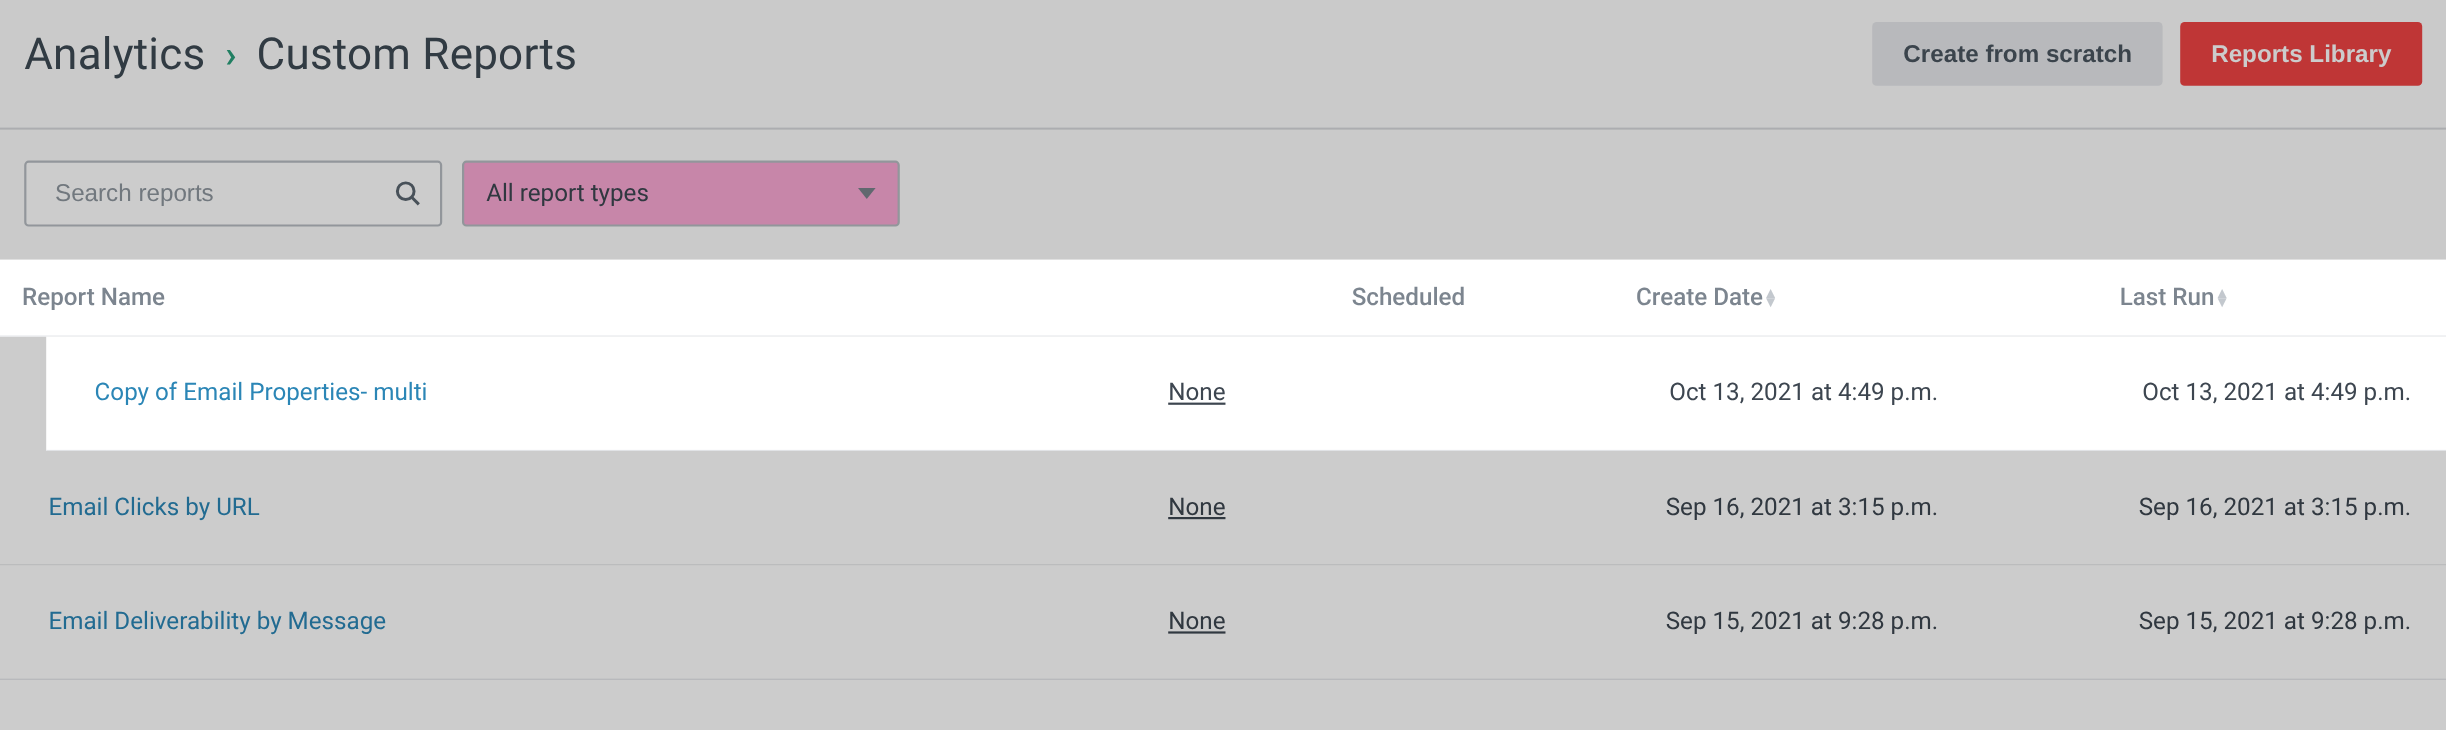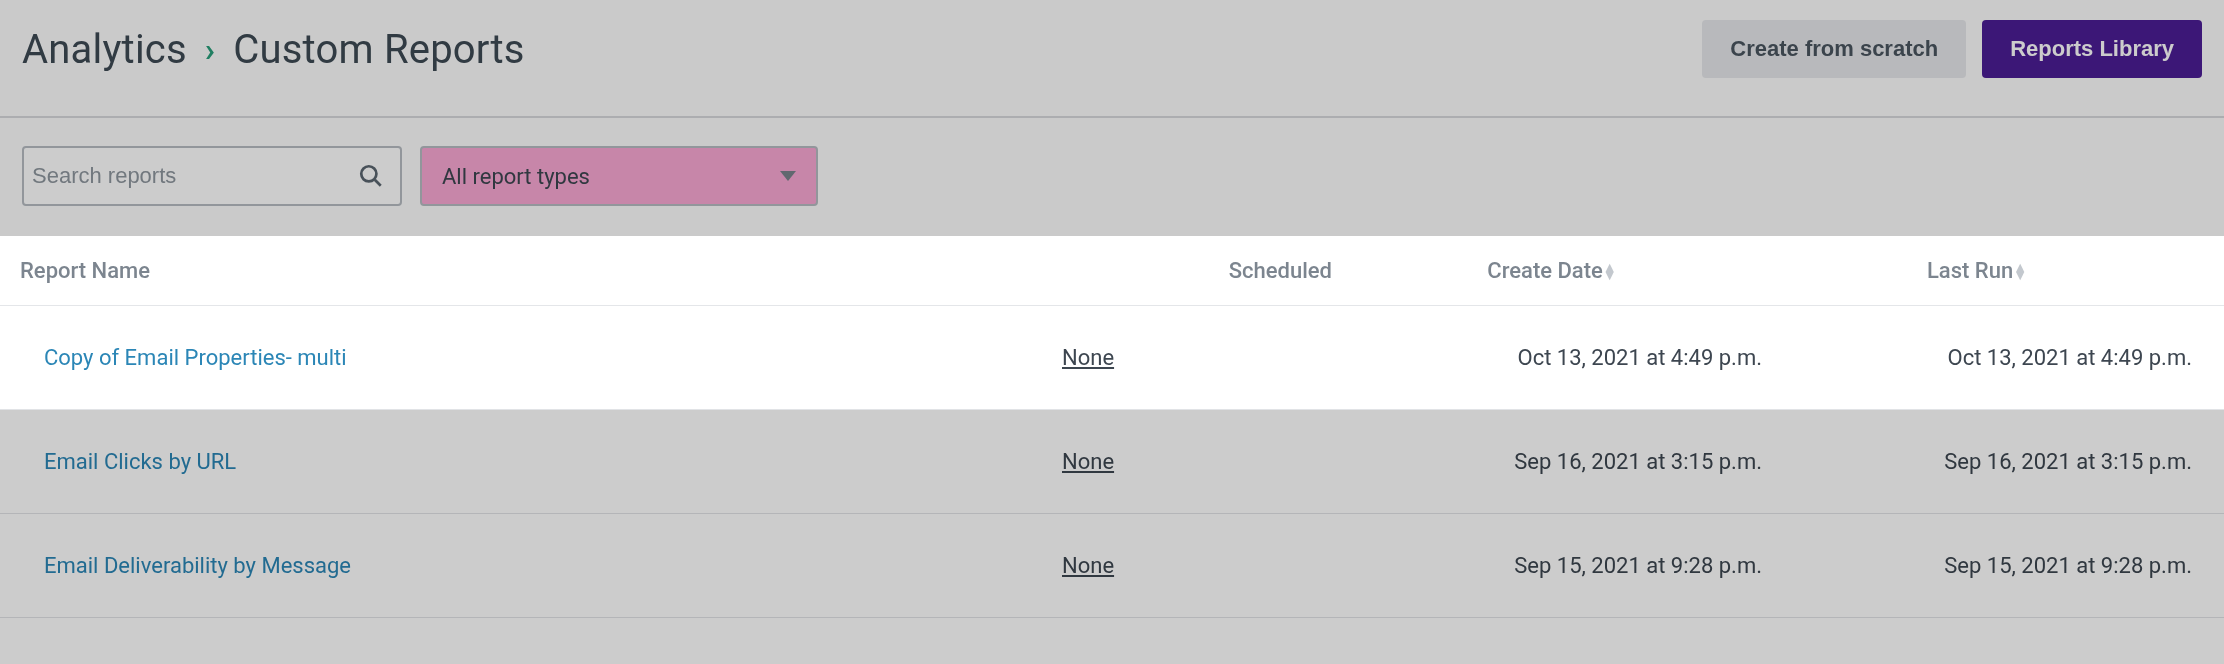--- a/index.html
+++ b/index.html
@@ -21,34 +21,34 @@
     background: #fdfdfd;
   }
   .breadcrumb { display: flex; align-items: baseline; font-size: 40px; color: #3e4a54; font-weight: 400; letter-spacing: 0.2px;}
   .breadcrumb .chev { color: #2a9f7b; margin: 0 18px; font-size: 34px; font-weight: 600; position: relative; top: -2px;}
   .header-actions { display: flex; gap: 16px; }
   .btn {
     height: 58px; padding: 16px 28px; border: none; border-radius: 4px;
     font-size: 22px; font-weight: 600; cursor: pointer;
   }
   .btn-secondary { background: #e6e8eb; color: #4a5560; }
-  .btn-primary   { background: #4c1d95; color: #ffffff; }
+  .btn-primary   { background: #ef4444; color: #ffffff; }
 
   
   .toolbar {
     display: flex; gap: 18px; padding: 28px 22px 30px 22px;
     background: #fdfdfd;
   }
   .search-wrap {
     position: relative; width: 380px; height: 60px;
     border: 2px solid #b7bcc2; border-radius: 4px; background: #fff;
     display: flex; align-items: center;
   }
   .search-input {
-    flex: 1; border: none; outline: none; height: 100%; padding: 0 50px 0 8px;
+    flex: 1; border: none; outline: none; height: 100%; padding: 0 50px 0 26px;
     font-size: 22px; color: #0f766e; background: transparent;
   }
   .search-input::placeholder { color: #8e969e; }
   .search-icon { position: absolute; right: 16px; top: 50%; transform: translateY(-50%); width: 26px; height: 26px; color: #5b6670; }
   .dropdown {
     width: 398px; height: 60px; border: 2px solid #b7bcc2; border-radius: 4px;
     background: #f9a8d4; display: flex; align-items: center; justify-content: space-between;
     padding: 0 20px; font-size: 22px; color: #3d4650; cursor: pointer;
   }
   .dropdown .caret { width: 0; height: 0; border-left: 8px solid transparent; border-right: 8px solid transparent; border-top: 10px solid #7a828b; }
@@ -72,21 +72,21 @@
   }
   .sort-diamond { color: #c3c8ce; font-size: 14px; line-height: 1; display: inline-flex; flex-direction: column; gap: 0px;}
   .sort-diamond span { display:block; line-height: 8px; }
 
   .row { height: 104px; background: #fff; border-bottom: 1px solid #e1e3e6; font-size: 22px; color: #3d4650; }
   .row .name { color: #2b86b6; cursor: pointer; }
   .row .sched { text-align: left; padding-right: 10px; text-decoration: underline;}
   .row .date, .row .run { text-align: right; }
 
   
-  .row.highlight { position: relative; z-index: 10; background: #ffffff; border-bottom: 1px solid #e1e3e6;}
+  .row.highlight { position: relative; z-index: 10; background: #ffffff; border-bottom: 1px solid #e1e3e6; margin-left: 42px;}
   .thead { position: relative; z-index: 10; padding-left: 20px; }
 
   
 </style>
 </head>
 <body>
 
 <div class="header">
   <div class="breadcrumb">
     <span>Analytics</span>

